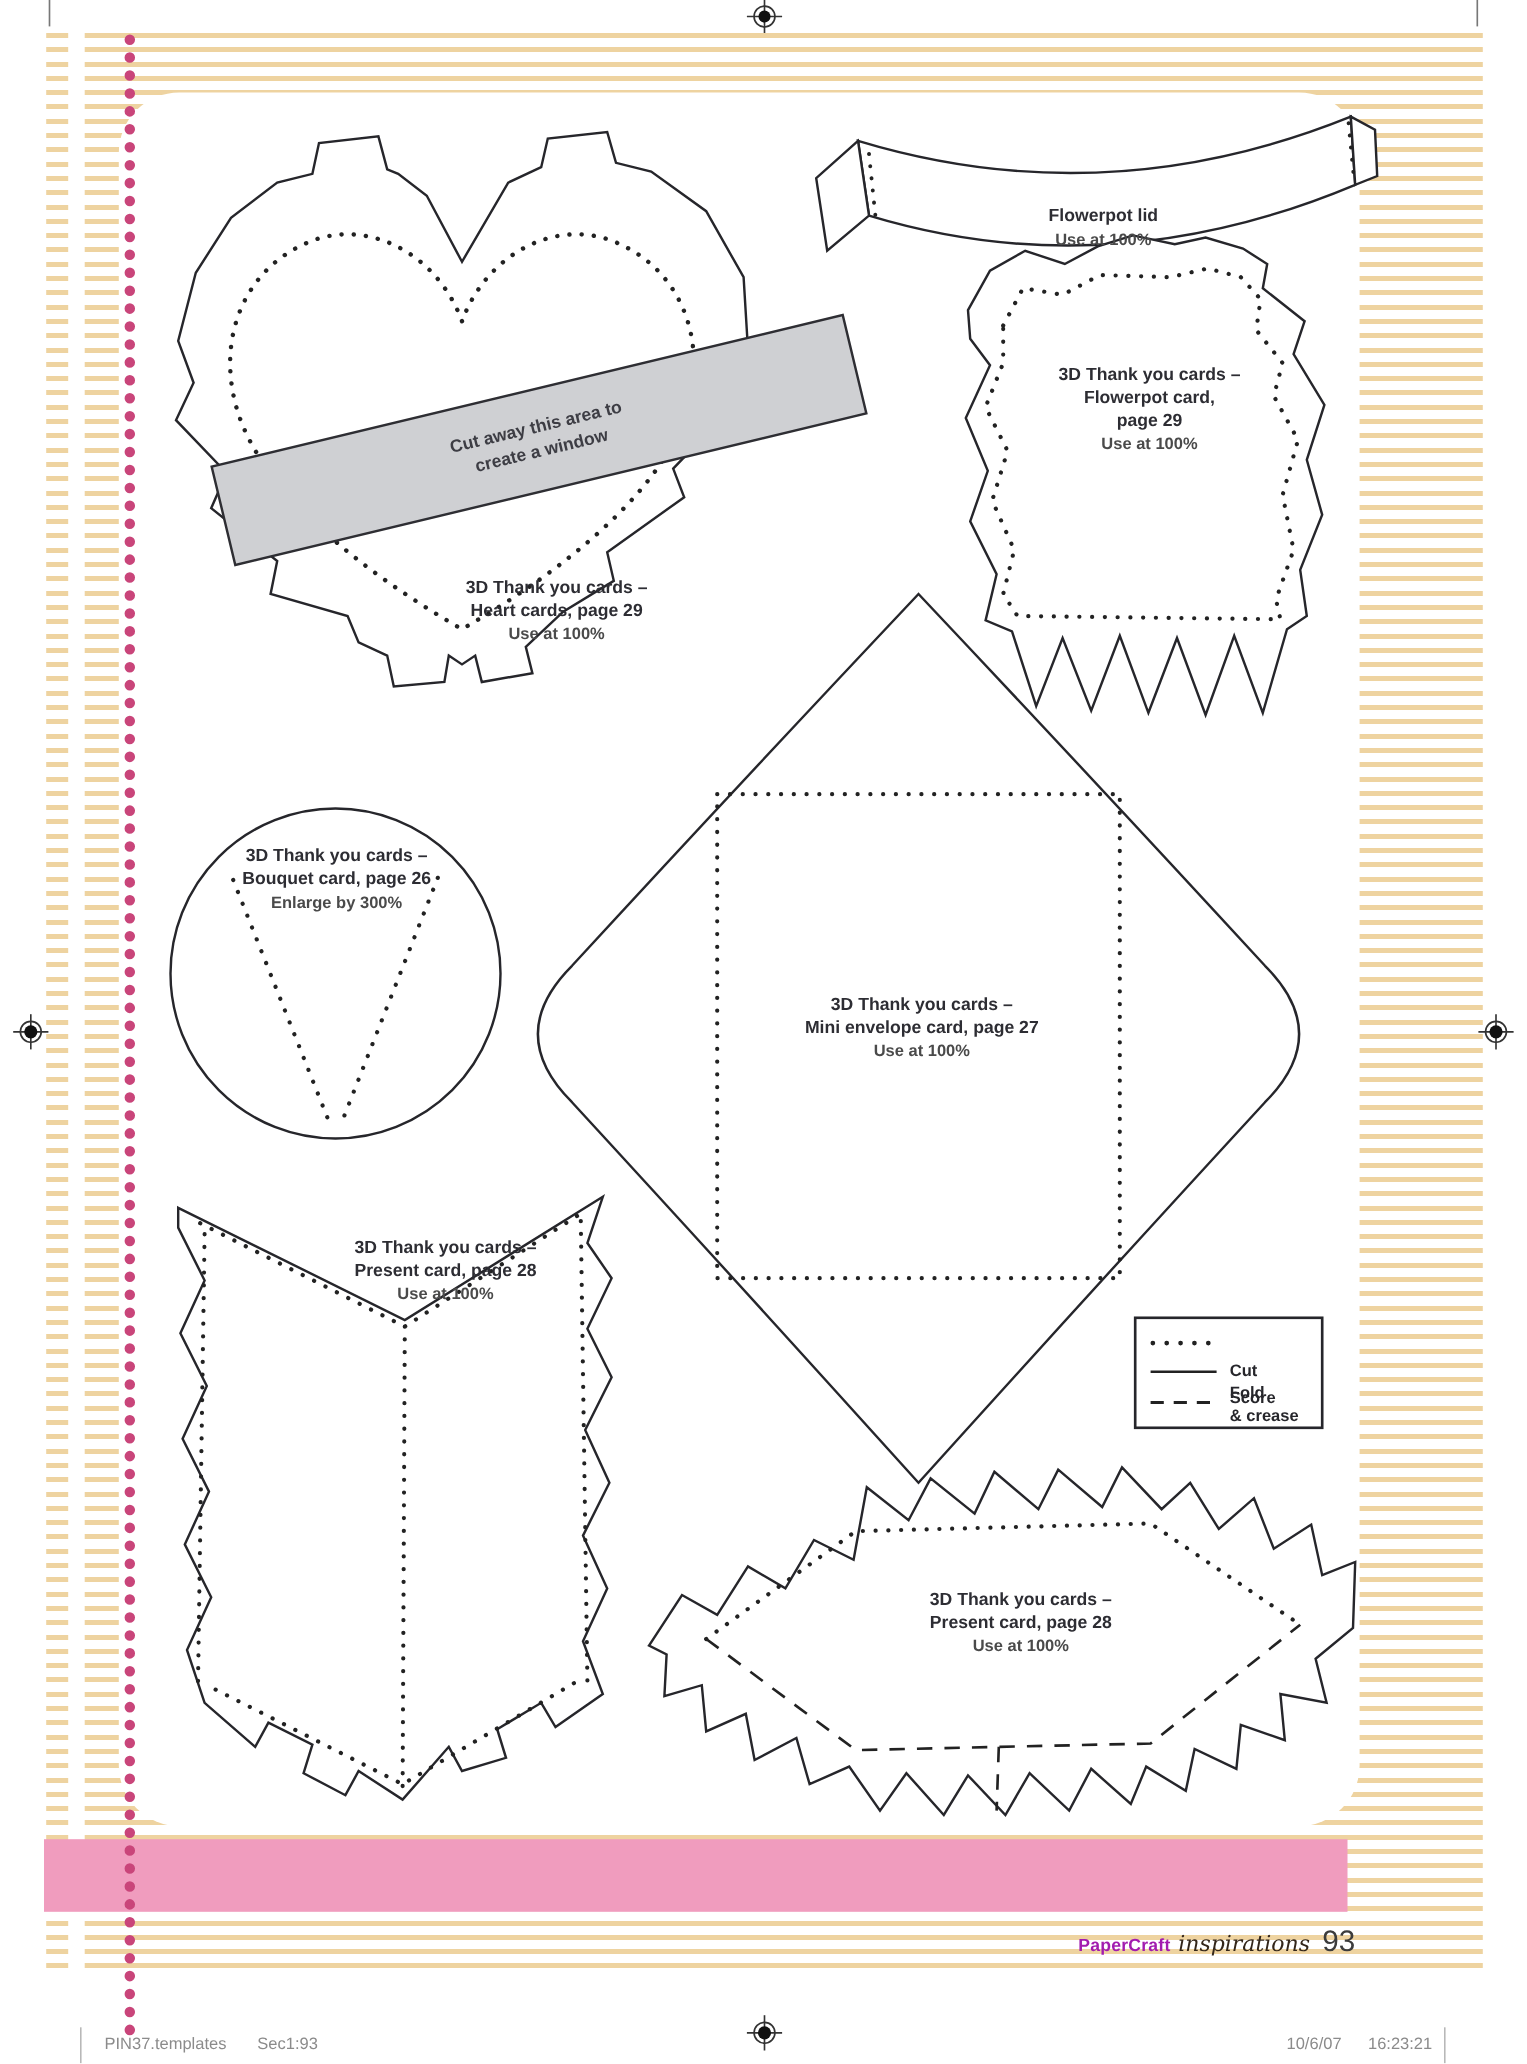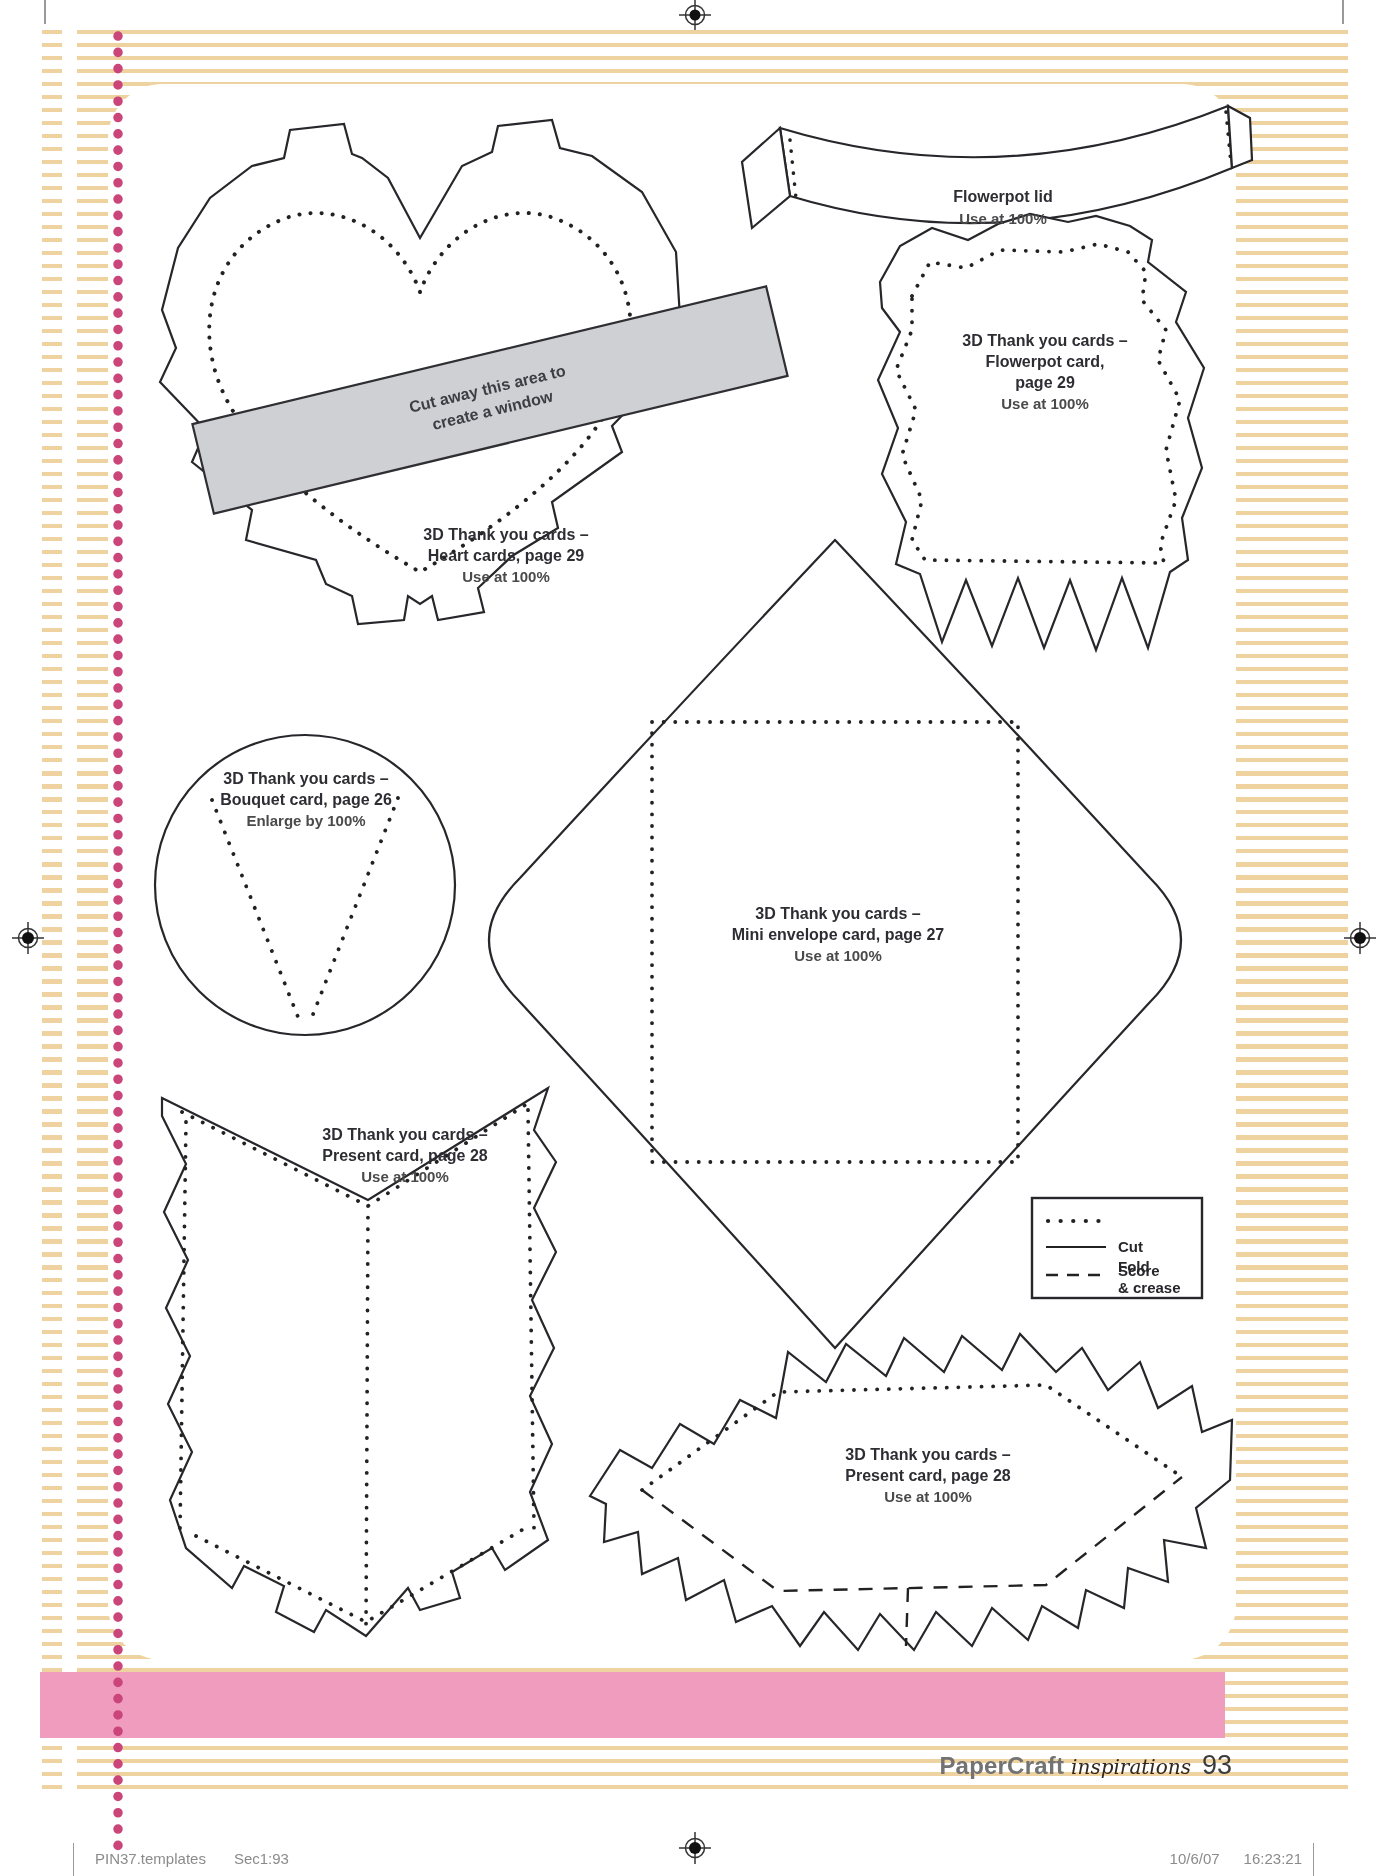--- a/index.html
+++ b/index.html
@@ -12,21 +12,21 @@
   .footer-white{position:absolute;left:0;top:1792px;width:1388px;height:84px;background:#ffffff;}
   .pinkbar{position:absolute;left:40px;top:1672px;width:1185px;height:66px;}
   svg.art{position:absolute;left:0;top:0;}
   .tpl-label{position:absolute;transform:translateX(-50%);text-align:center;white-space:nowrap;
              font-size:16px;font-weight:700;color:#2d2d33;line-height:21px;}
   .tpl-label .reg{font-weight:700;color:#4a4a4a;font-size:15px;}
   .band-label{position:absolute;left:490px;top:378px;transform:translateX(-50%) rotate(-13.5deg);
               text-align:center;white-space:nowrap;font-size:16px;font-weight:700;color:#3d3d44;line-height:22px;}
   .legend-label{position:absolute;font-weight:700;font-size:15px;color:#26262b;line-height:17px;white-space:nowrap;}
   .brand{position:absolute;top:1750px;right:156px;display:flex;align-items:baseline;gap:7px;white-space:nowrap;}
-  .brand .b1{font-weight:800;font-size:24px;color:#737373;letter-spacing:0.2px;}
+  .brand .b1{font-weight:800;font-size:16px;color:#a21caf;letter-spacing:0.2px;}
   .brand .b2{font-family:"DejaVu Serif",serif;font-style:italic;font-size:20px;color:#33261a;}
   .brand .b3{font-size:27px;font-weight:400;color:#3c3c3c;margin-left:4px;}
   .foot-left{position:absolute;left:95px;top:1850px;font-size:15px;color:#8b8b8b;white-space:nowrap;}
   .foot-left .sec{margin-left:28px;}
   .foot-right{position:absolute;right:86px;top:1850px;font-size:15px;color:#8b8b8b;white-space:nowrap;}
   .foot-right .tm{margin-left:24px;text-align:right;}
   .vrule{position:absolute;width:1px;background:#9a9a9a;}
 </style>
 </head>
 <body>
@@ -146,21 +146,21 @@
   <div class="tpl-label" style="left:1045px;top:330px;">
     <div>3D Thank you cards –</div>
     <div>Flowerpot card,</div>
     <div>page 29</div>
     <div class="reg">Use at 100%</div>
   </div>
 
   <div class="tpl-label" style="left:306px;top:768px;">
     <div>3D Thank you cards –</div>
     <div>Bouquet card, page 26</div>
-    <div class="reg">Enlarge by 100%</div>
+    <div class="reg">Enlarge by 300%</div>
   </div>
 
   <div class="tpl-label" style="left:838px;top:903px;">
     <div>3D Thank you cards –</div>
     <div>Mini envelope card, page 27</div>
     <div class="reg">Use at 100%</div>
   </div>
 
   <div class="tpl-label" style="left:405px;top:1124px;">
     <div>3D Thank you cards –</div>

